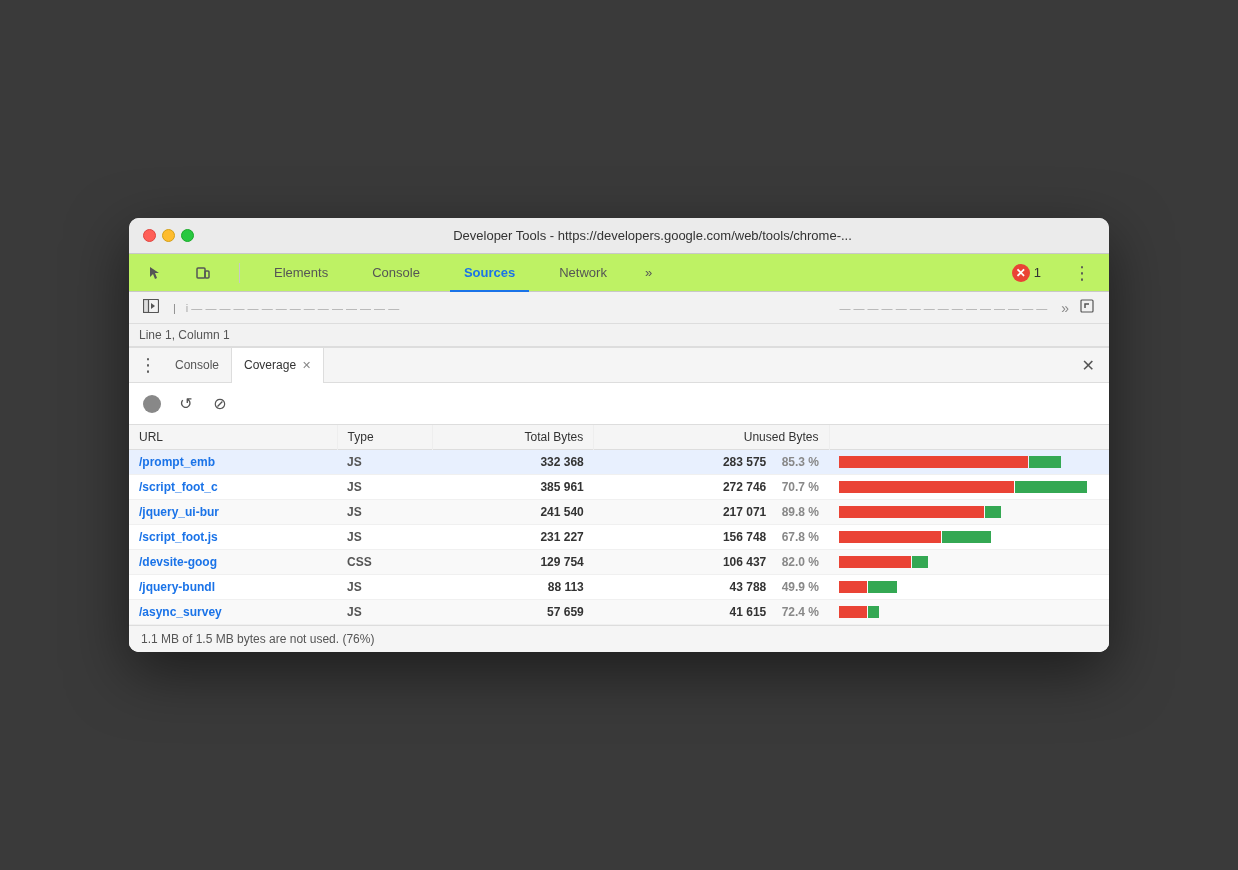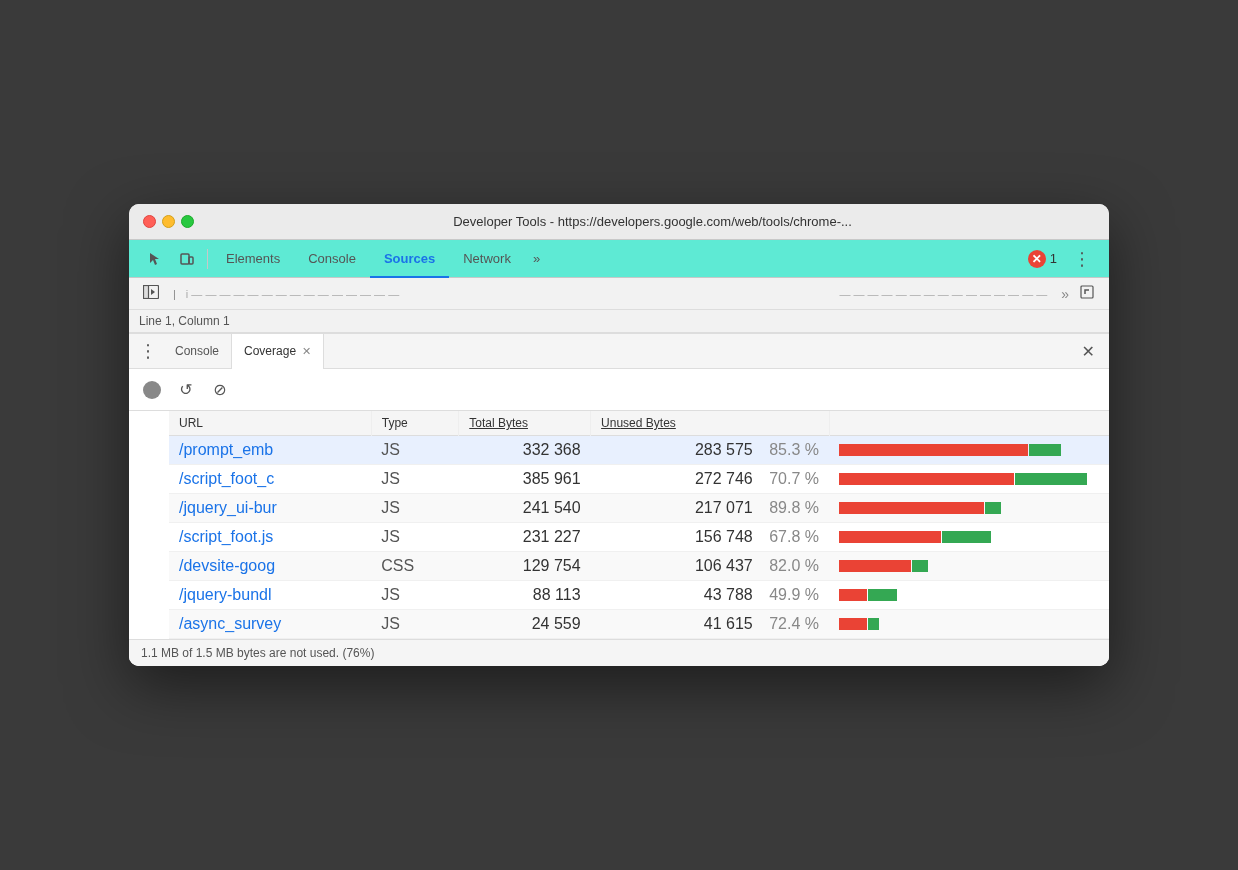--- a/index.html
+++ b/index.html
@@ -50,27 +50,27 @@
     .title-text {
       flex: 1;
       text-align: center;
       font-size: 13px;
       color: #333;
       font-weight: 500;
     }
 
     
     .tabbar {
-      background: #5eead4;
+      background: #bef264;
       border-bottom: 1px solid #c8c8c8;
       display: flex;
       align-items: center;
       padding: 0 10px;
       height: 38px;
-      gap: 0;
+      gap: 16px;
     }
 
     .tab-icon {
       display: flex;
       align-items: center;
       padding: 0 8px;
       color: #555;
       font-size: 16px;
       cursor: pointer;
     }
@@ -297,21 +297,21 @@
       color: #333;
       font-size: 12px;
       border-right: 1px solid #eee;
     }
 
     .coverage-table thead th:last-child {
       border-right: none;
     }
 
     .coverage-table thead th.col-bytes {
-      text-decoration: underline;
+      text-align: right;
     }
 
     .coverage-table tbody tr {
       border-bottom: 1px solid #f0f0f0;
     }
 
     .coverage-table tbody tr:nth-child(odd) {
       background: #f9f9f9;
     }
 
@@ -319,22 +319,23 @@
       background: #fff;
     }
 
     .coverage-table tbody tr:first-child {
       background: #e8f0fe;
     }
 
     .coverage-table td {
       padding: 5px 10px;
       color: #333;
-      font-size: 16px;
+      font-size: 12px;
       white-space: nowrap;
+      font-weight: bold;
     }
 
     .coverage-table td.col-url {
       max-width: 160px;
       overflow: hidden;
       text-overflow: ellipsis;
       color: #1a73e8;
     }
 
     .coverage-table td.col-type {
@@ -381,21 +382,20 @@
       background: #f5f5f5;
       border-top: 1px solid #ddd;
       padding: 6px 12px;
       font-size: 12px;
       color: #555;
     }
 
     
     .drawer-content {
       overflow: hidden;
-      padding-left: 40px;
     }
   </style>
 </head>
 <body>
 
 <div class="window">
 
   <div class="titlebar">
     <div class="traffic-lights">
       <div class="traffic-light close"></div>
@@ -568,21 +568,21 @@
               <td class="col-bar">
                 <div class="bar-container">
                   <div class="bar-unused" style="width: 28px;"></div>
                   <div class="bar-used" style="width: 29px;"></div>
                 </div>
               </td>
             </tr>
             <tr>
               <td class="col-url">/async_survey</td>
               <td class="col-type">JS</td>
-              <td class="col-bytes">24 559</td>
+              <td class="col-bytes">57 659</td>
               <td class="col-unused"><span class="unused-bytes">41 615</span><span class="unused-pct"> 72.4 %</span></td>
               <td class="col-bar">
                 <div class="bar-container">
                   <div class="bar-unused" style="width: 28px;"></div>
                   <div class="bar-used" style="width: 11px;"></div>
                 </div>
               </td>
             </tr>
           </tbody>
       </table>

